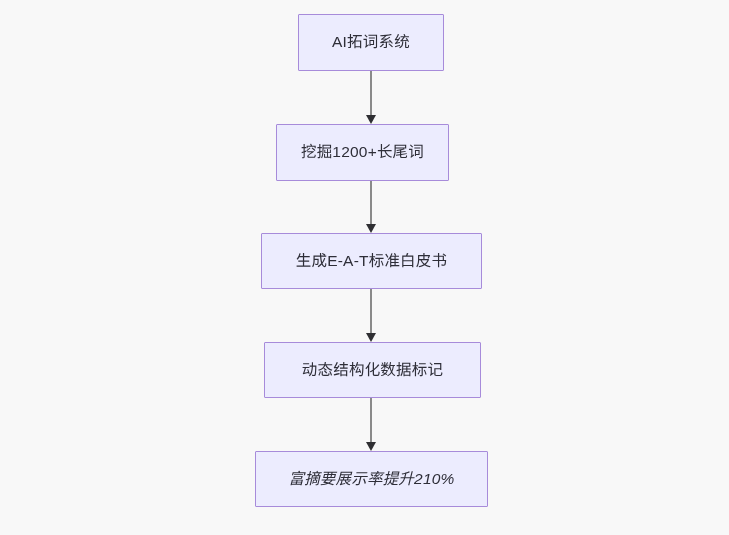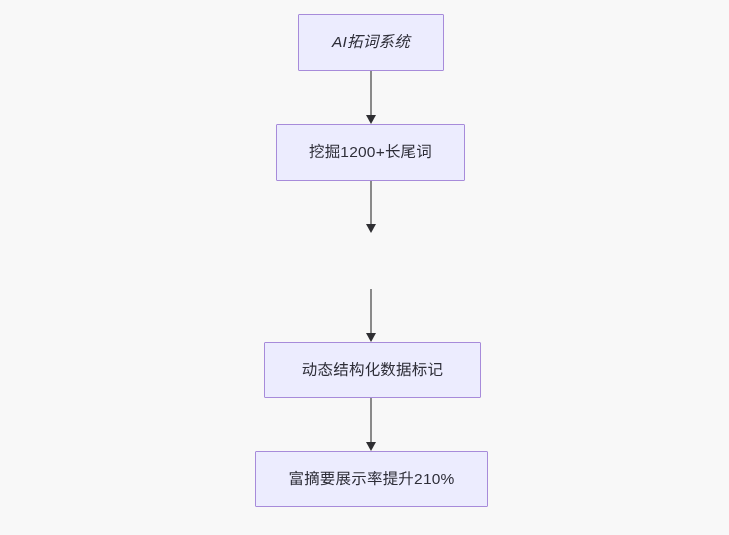--- a/index.html
+++ b/index.html
@@ -38,25 +38,25 @@
     font-family: "Liberation Sans", "DejaVu Sans", sans-serif;
     font-size: 15.5px;
     line-height: 1.2;
     color: #2e2e38;
     letter-spacing: 0.2px;
     white-space: nowrap;
     text-align: center;
   }
 
   
-  #node-0 { left: 298px; top: 14px;  width: 146px; height: 57px; font-style: italic; }
-  #node-1 { left: 276px; top: 124px; width: 189px; height: 57px; }
+  #node-0 { left: 298px; top: 14px;  width: 146px; height: 57px; }
+  #node-1 { left: 276px; top: 124px; width: 173px; height: 57px; }
   #node-2 { left: 261px; top: 233px; width: 221px; height: 56px; }
   #node-3 { left: 264px; top: 342px; width: 217px; height: 56px; }
-  #node-4 { left: 255px; top: 451px; width: 233px; height: 56px; }
+  #node-4 { left: 255px; top: 451px; width: 233px; height: 56px; font-style: italic; }
 
   
   .edge {
     position: absolute;
     z-index: 1;
   }
   .edge-line {
     position: absolute;
     left: 0;
     top: 0;
@@ -105,20 +105,23 @@
   </div>
 
   <div class="node" id="node-0">
     <span class="node-label">AI拓词系统</span>
   </div>
 
   <div class="node" id="node-1">
     <span class="node-label">挖掘1200+长尾词</span>
   </div>
 
+  <div class="node" id="node-2">
+    <span class="node-label">生成E-A-T标准白皮书</span>
+  </div>
 
   <div class="node" id="node-3">
     <span class="node-label">动态结构化数据标记</span>
   </div>
 
   <div class="node" id="node-4">
     <span class="node-label">富摘要展示率提升210%</span>
   </div>
 
 </div>

